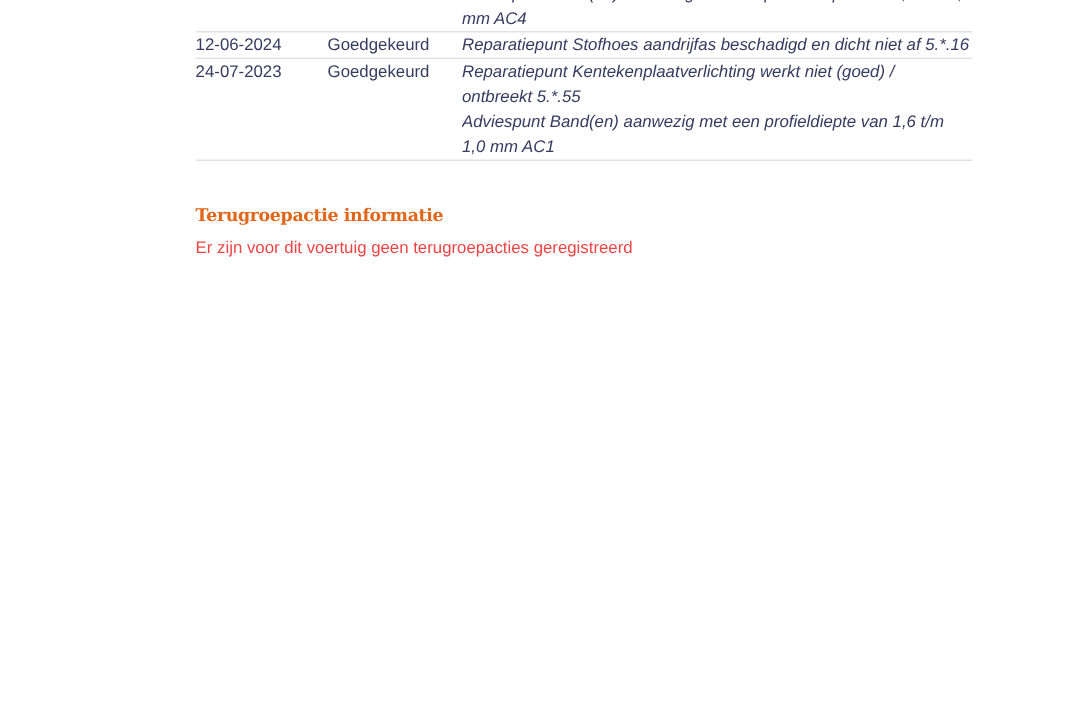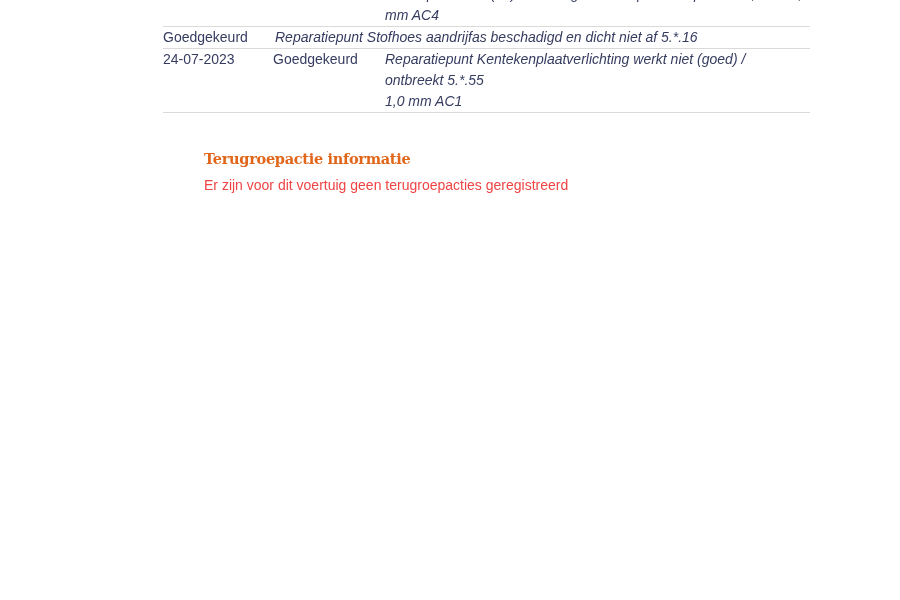--- a/index.html
+++ b/index.html
@@ -23,21 +23,21 @@
   .trow {
     display: flex;
     align-items: flex-start;
     border-bottom: 1px solid #dadada;
   }
   .cell { padding: 0; }
   .cell.date   { width: 110px; flex: 0 0 110px; }
   .cell.status { width: 112px; flex: 0 0 112px; }
   .cell.desc   { flex: 1 1 auto; }
   .desc-line { white-space: nowrap; overflow: hidden; font-style: italic; }
-  .recall-section { margin-top: 36px; margin-left: 41px; }
+  .recall-section { margin-top: 36px; }
   .recall-title {
     margin: 0 0 7px 0;
     font-family: "DejaVu Serif", serif;
     font-weight: bold;
     font-size: 14.5px;
     line-height: 19px;
     letter-spacing: -0.3px;
     color: #e1661a;
   }
   .recall-body { margin: 0; font-size: 14px; line-height: 21px; color: #ef4444; }
@@ -52,32 +52,34 @@
     <div class="trow">
       <div class="cell date"></div>
       <div class="cell status"></div>
       <div class="cell desc">
         <div class="desc-line">Adviespunt Band(en) aanwezig met een profieldiepte van 1,6 t/m 2,5</div>
         <div class="desc-line">mm AC4</div>
       </div>
     </div>
 
     <div class="trow">
+      <div class="cell date">12-06-2024</div>
       <div class="cell status">Goedgekeurd</div>
       <div class="cell desc">
         <div class="desc-line">Reparatiepunt Stofhoes aandrijfas beschadigd en dicht niet af 5.*.16</div>
       </div>
     </div>
 
     <div class="trow">
       <div class="cell date">24-07-2023</div>
       <div class="cell status">Goedgekeurd</div>
       <div class="cell desc">
         <div class="desc-line">Reparatiepunt Kentekenplaatverlichting werkt niet (goed) /</div>
         <div class="desc-line">ontbreekt 5.*.55</div>
+        <div class="desc-line">Adviespunt Band(en) aanwezig met een profieldiepte van 1,6 t/m</div>
         <div class="desc-line">1,0 mm AC1</div>
       </div>
     </div>
 
   </div>
 
   <div class="recall-section">
     <h2 class="recall-title">Terugroepactie informatie</h2>
     <p class="recall-body">Er zijn voor dit voertuig geen terugroepacties geregistreerd</p>
   </div>

